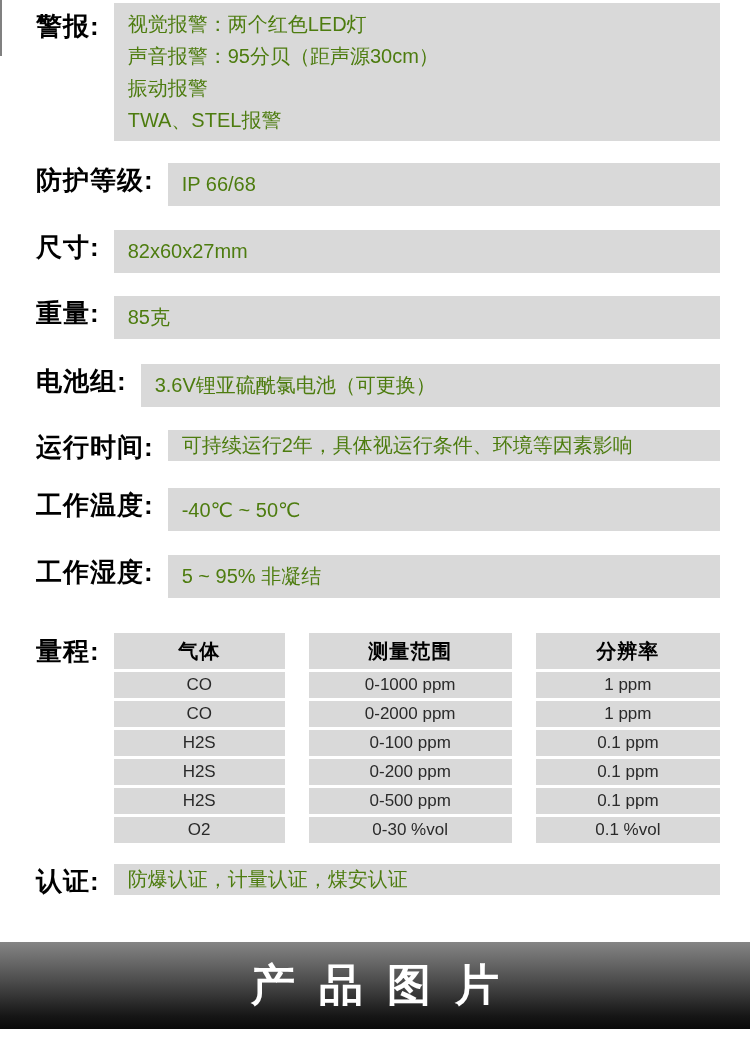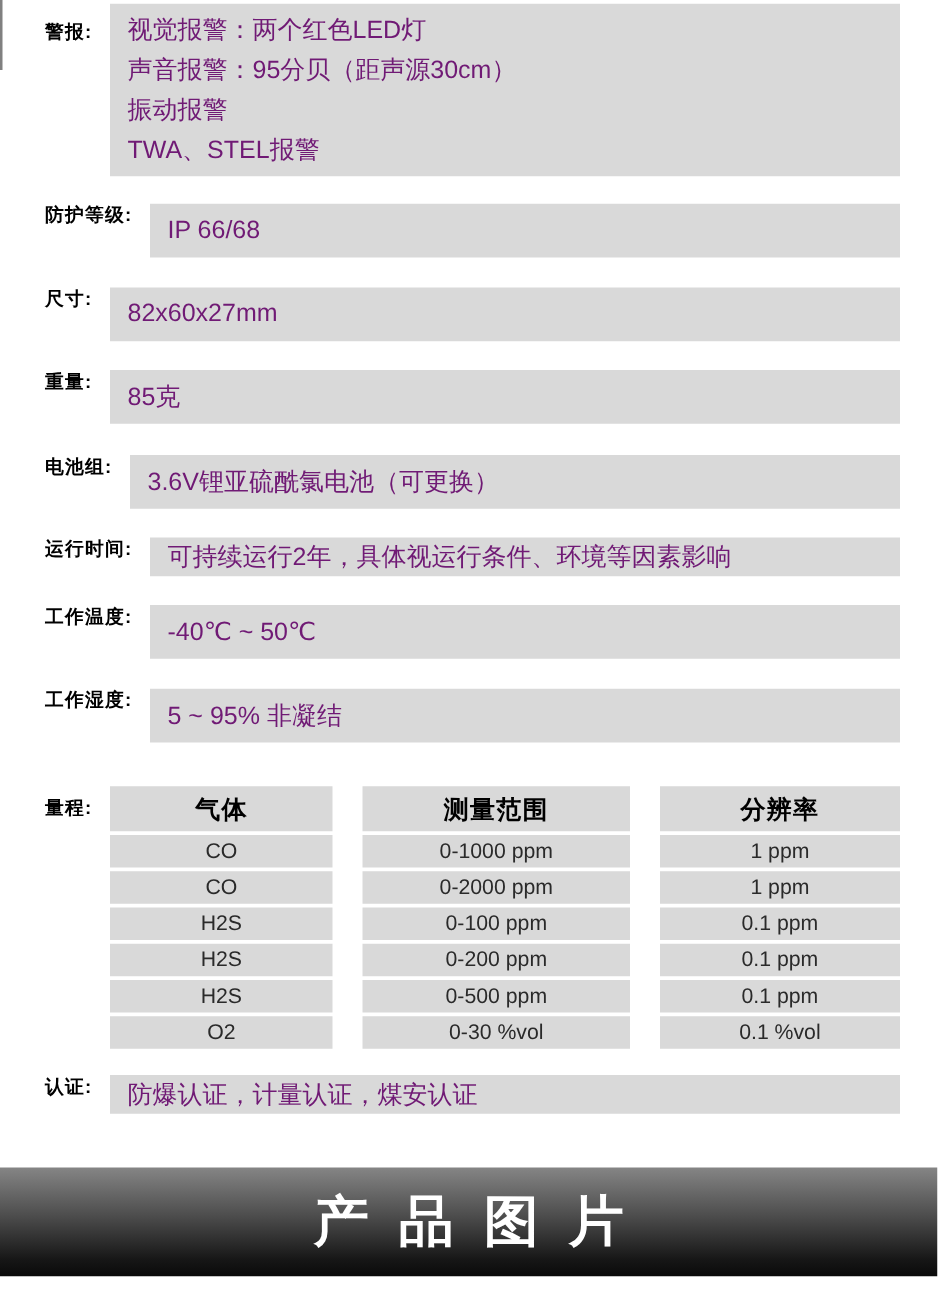--- a/index.html
+++ b/index.html
@@ -5,25 +5,25 @@
   html,body { margin:0; padding:0; background:#ffffff; }
   body {
     width:750px; height:1038px; overflow:hidden;
     font-family:"Liberation Sans","DejaVu Sans",sans-serif;
     -webkit-font-smoothing:antialiased;
   }
   .page { position:relative; width:750px; height:1038px; padding-top:3px; box-sizing:border-box; }
 
   .spec-row { display:flex; margin:0 30px 0 36px; }
   .spec-label {
-    font-weight:bold; font-size:15px; color:#000;
+    font-weight:bold; font-size:26px; color:#000;
     white-space:nowrap; margin-right:14px; letter-spacing:1px;
   }
   .spec-box {
-    flex:1; background:#d9d9d9; color:#701a75; font-size:20px;
+    flex:1; background:#d9d9d9; color:#4d7c0f; font-size:20px;
     padding-left:14px; box-sizing:border-box;
     display:flex; flex-direction:column; justify-content:center;
   }
   .h40 { height:43px; }
   .h42 { height:31px; }
 
   
   .row-alarm { align-items:flex-start; }
   .row-alarm .spec-label { padding-top:7px; line-height:32px; }
   .alarm-box { height:138px; justify-content:center; }

